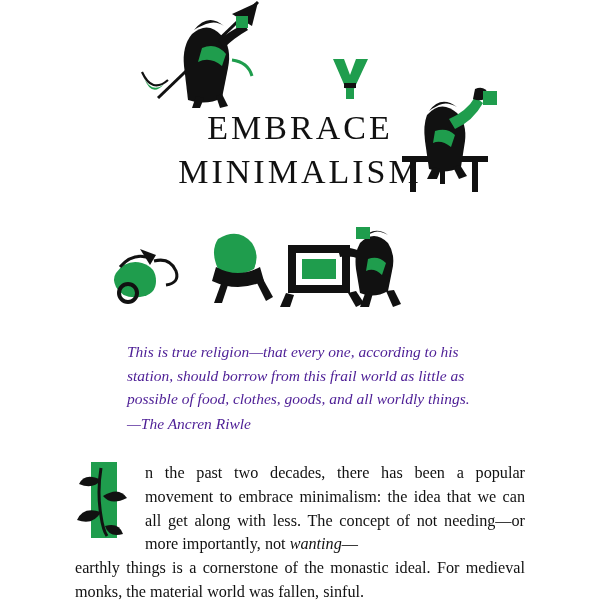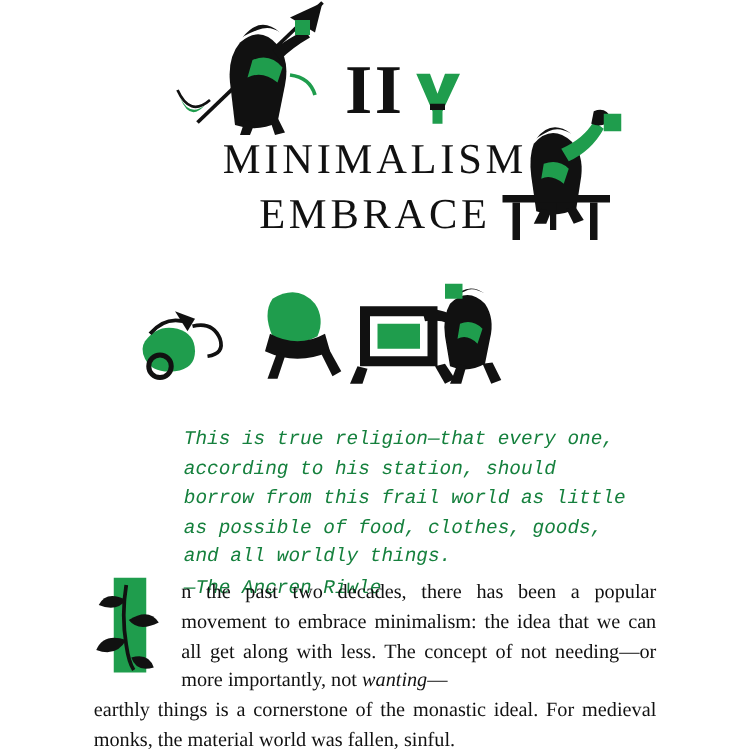--- a/index.html
+++ b/index.html
@@ -64,27 +64,26 @@
   .art-bracket     { left: 330px; top: 55px;  width: 42px;  height: 48px;  }
   .art-furniture   { left: 110px; top: 215px; width: 300px; height: 100px; }
   .art-desk        { left: 400px; top: 150px; width: 90px;  height: 45px;  }
 
   
   .epigraph {
     position: absolute;
     left: 127px;
     top: 340px;
     width: 355px;
-    font-family: Liberation Mono, monospace;
+    font-family: Liberation Serif, serif;
     font-style: italic;
     font-size: 15.5px;
     line-height: 1.52;
-    color: #15803d;
+    color: #4c1d95;
     text-align: left;
-    margin-left: 20px;
   }
   .epigraph .attrib {
     display: block;
     text-align: left;
     font-style: italic;
     margin-top: 1px;
   }
 
   
   .body-copy {
@@ -151,21 +150,20 @@
       </svg>
     </div>
 
     <div class="art art-bracket">
       <svg width="42" height="48" viewBox="0 0 42 48" xmlns="http://www.w3.org/2000/svg">
         <path d="M3 4 L14 4 L20 20 L26 4 L38 4 L24 34 L24 44 L16 44 L16 34 Z" fill="#1f9d4d"></path>
         <rect x="14" y="28" width="12" height="5" fill="#111"></rect>
       </svg>
     </div>
 
-    <div class="chapter-number">II</div>
 
     <div class="art art-monk-right">
       <svg width="110" height="95" viewBox="0 0 110 95" xmlns="http://www.w3.org/2000/svg">
 
         <path d="M22 30 q14 -16 30 -2 q10 10 8 28 l-4 26 q-16 8 -32 2 l-4 -28 q-2 -16 2 -26 z" fill="#111"></path>
 
         <path d="M44 34 q18 -8 26 -22 l8 6 q-10 18 -28 26 z" fill="#1f9d4d"></path>
 
         <path d="M70 4 q10 -4 14 6 q-6 8 -16 4 z" fill="#111"></path>
 
@@ -183,22 +181,22 @@
     <div class="art art-desk">
       <svg width="90" height="45" viewBox="0 0 90 45" xmlns="http://www.w3.org/2000/svg">
         <rect x="2" y="6" width="86" height="6" fill="#111"></rect>
         <rect x="10" y="12" width="6" height="30" fill="#111"></rect>
         <rect x="72" y="12" width="6" height="30" fill="#111"></rect>
         <rect x="40" y="12" width="5" height="22" fill="#111"></rect>
       </svg>
     </div>
 
     <div class="chapter-title">
+      <span class="line">EMBRACE</span>
       <span class="line">MINIMALISM</span>
-      <span class="line">EMBRACE</span>
     </div>
   </div>
 
   <div class="art art-furniture">
     <svg width="300" height="100" viewBox="0 0 300 100" xmlns="http://www.w3.org/2000/svg">
 
       <path d="M6 58 q10 -14 26 -10 q14 4 14 18 q0 14 -16 16 q-18 2 -24 -10 q-4 -8 0 -14 z" fill="#1f9d4d"></path>
       <path d="M10 52 q14 -16 32 -8" stroke="#111" stroke-width="3" fill="none"></path>
       <path d="M44 46 q16 -4 22 10 q4 12 -10 14" stroke="#111" stroke-width="3" fill="none"></path>
       <circle cx="18" cy="78" r="9" fill="none" stroke="#111" stroke-width="4"></circle>

